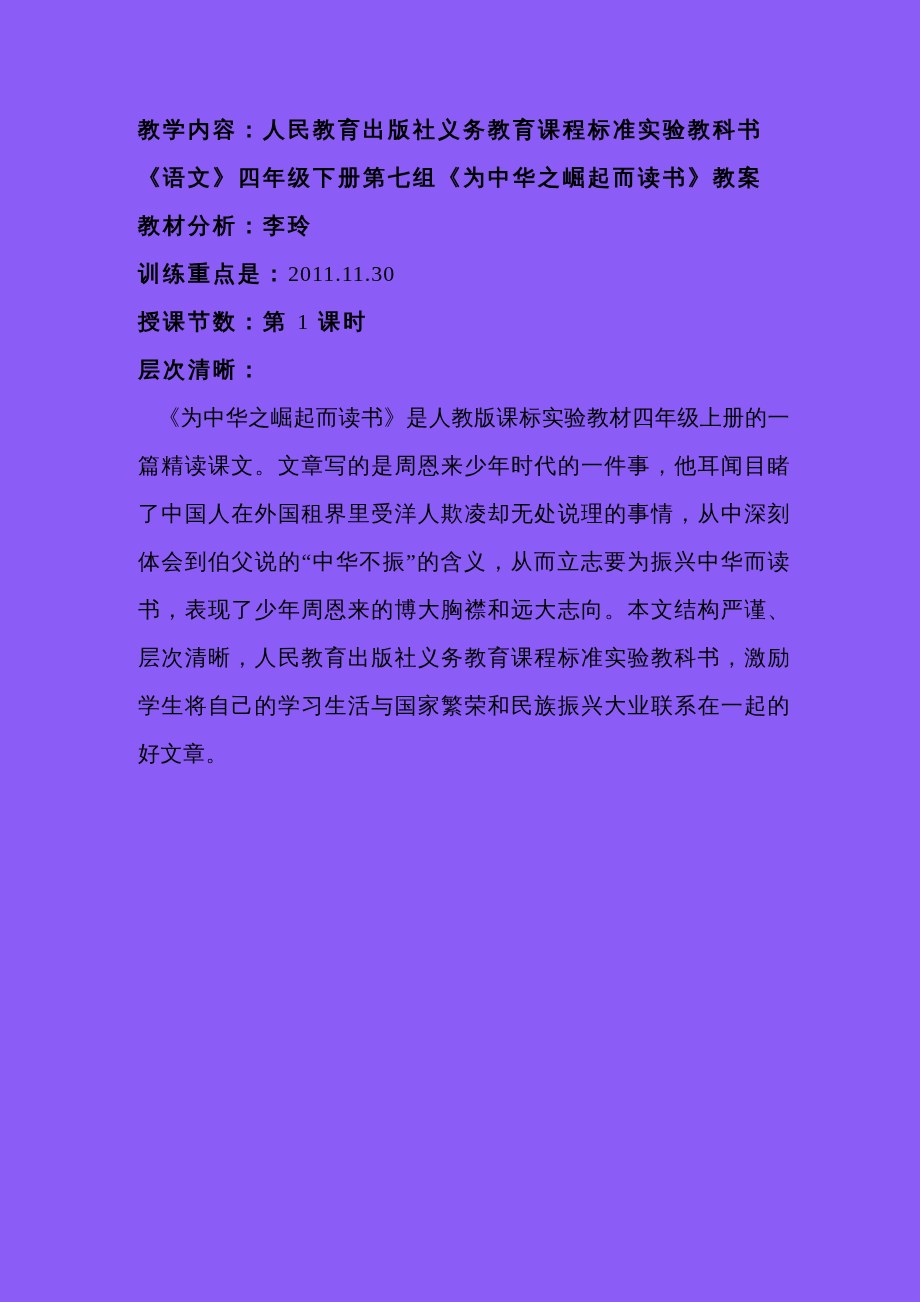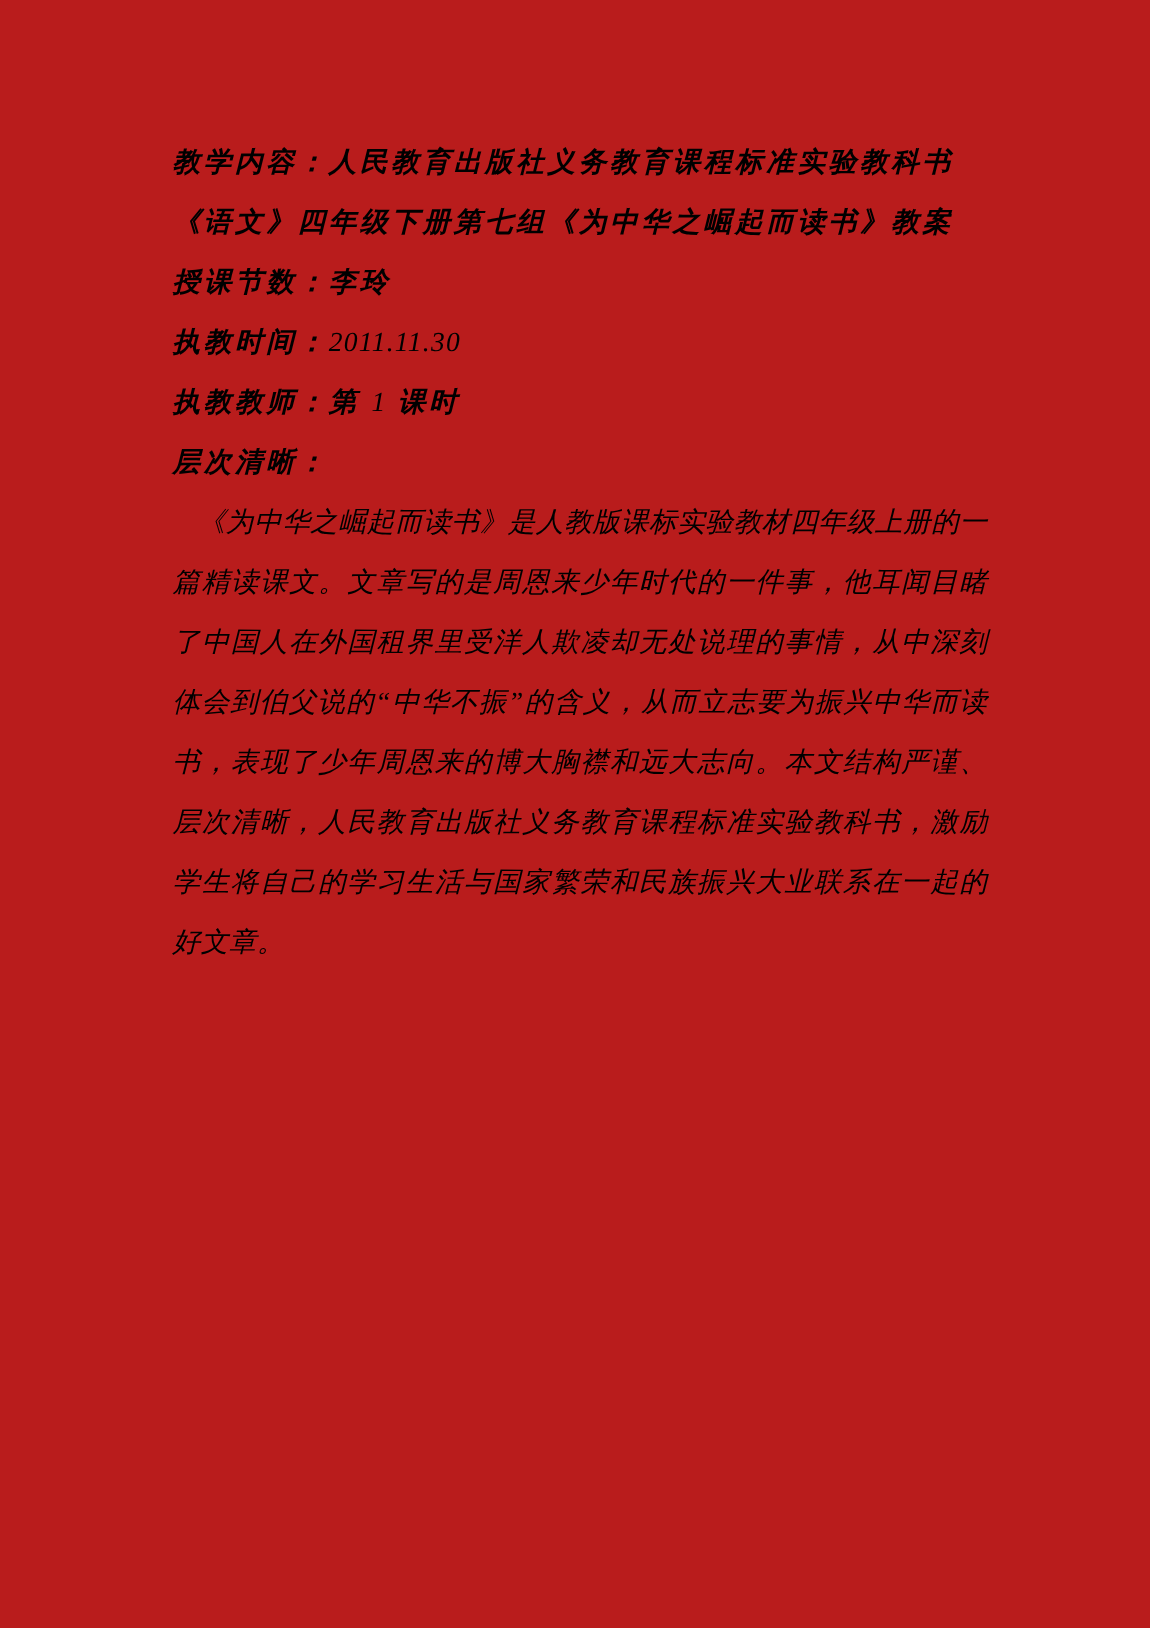--- a/index.html
+++ b/index.html
@@ -1,24 +1,23 @@
 <!DOCTYPE html>
 <html><head>
 <meta charset="utf-8">
 <style>
   * { margin: 0; padding: 0; box-sizing: border-box; }
   html, body { background: #ffffff; }
   .page {
     position: relative;
     width: 920px;
     height: 1302px;
-    background: #b91c1c;
+    background: #8b5cf6;
     overflow: hidden;
     margin: 0 auto;
-    font-style: italic;
   }
   .content {
     position: absolute;
     top: 106px;
     left: 138px;
     width: 652px;
     color: #000000;
     font-family: "Liberation Serif", "DejaVu Serif", serif;
     font-size: 22px;
     line-height: 48px;
@@ -49,25 +48,25 @@
 </head>
 <body>
 
 <div class="page">
   <div class="content">
 
     <p class="meta-line bold">教学内容：人民教育出版社义务教育课程标准实验教科书</p>
 
     <p class="meta-line bold">《语文》四年级下册第七组《为中华之崛起而读书》教案</p>
 
-    <p class="meta-line"><span class="bold">授课节数：</span><span class="bold">李玲</span></p>
+    <p class="meta-line"><span class="bold">教材分析：</span><span class="bold">李玲</span></p>
 
-    <p class="meta-line"><span class="bold">执教时间：</span><span class="serif-num">2011.11.30</span></p>
+    <p class="meta-line"><span class="bold">训练重点是：</span><span class="serif-num">2011.11.30</span></p>
 
-    <p class="meta-line"><span class="bold">执教教师：</span><span class="bold">第 </span><span class="serif-num">1</span><span class="bold"> 课时</span></p>
+    <p class="meta-line"><span class="bold">授课节数：</span><span class="bold">第 </span><span class="serif-num">1</span><span class="bold"> 课时</span></p>
 
     <p class="meta-line bold">层次清晰：</p>
 
     <p class="body-para indent-1">《为中华之崛起而读书》是人教版课标实验教材四年级上册的一篇精读课文。文章写的是周恩来少年时代的一件事，他耳闻目睹了中国人在外国租界里受洋人欺凌却无处说理的事情，从中深刻体会到伯父说的“中华不振”的含义，从而立志要为振兴中华而读书，表现了少年周恩来的博大胸襟和远大志向。本文结构严谨、层次清晰，人民教育出版社义务教育课程标准实验教科书，激励学生将自己的学习生活与国家繁荣和民族振兴大业联系在一起的好文章。</p>
 
 
 
   </div>
 </div>
 

